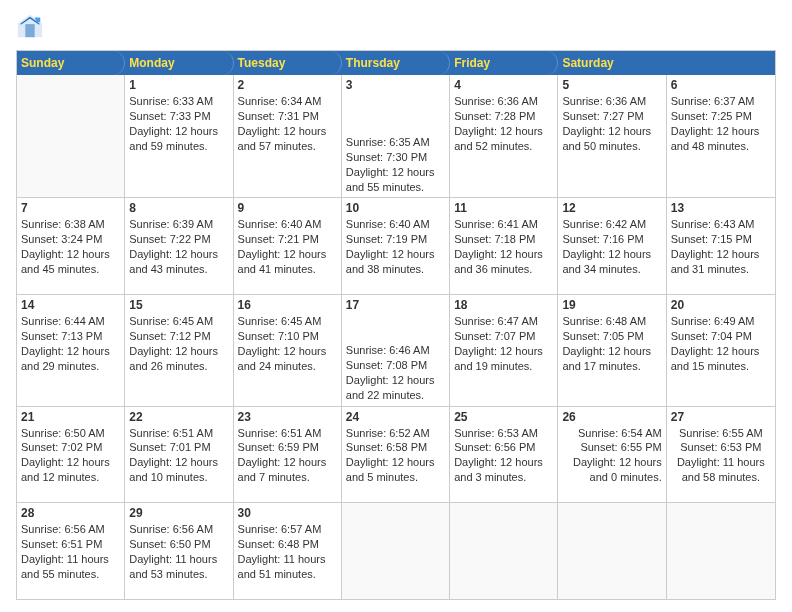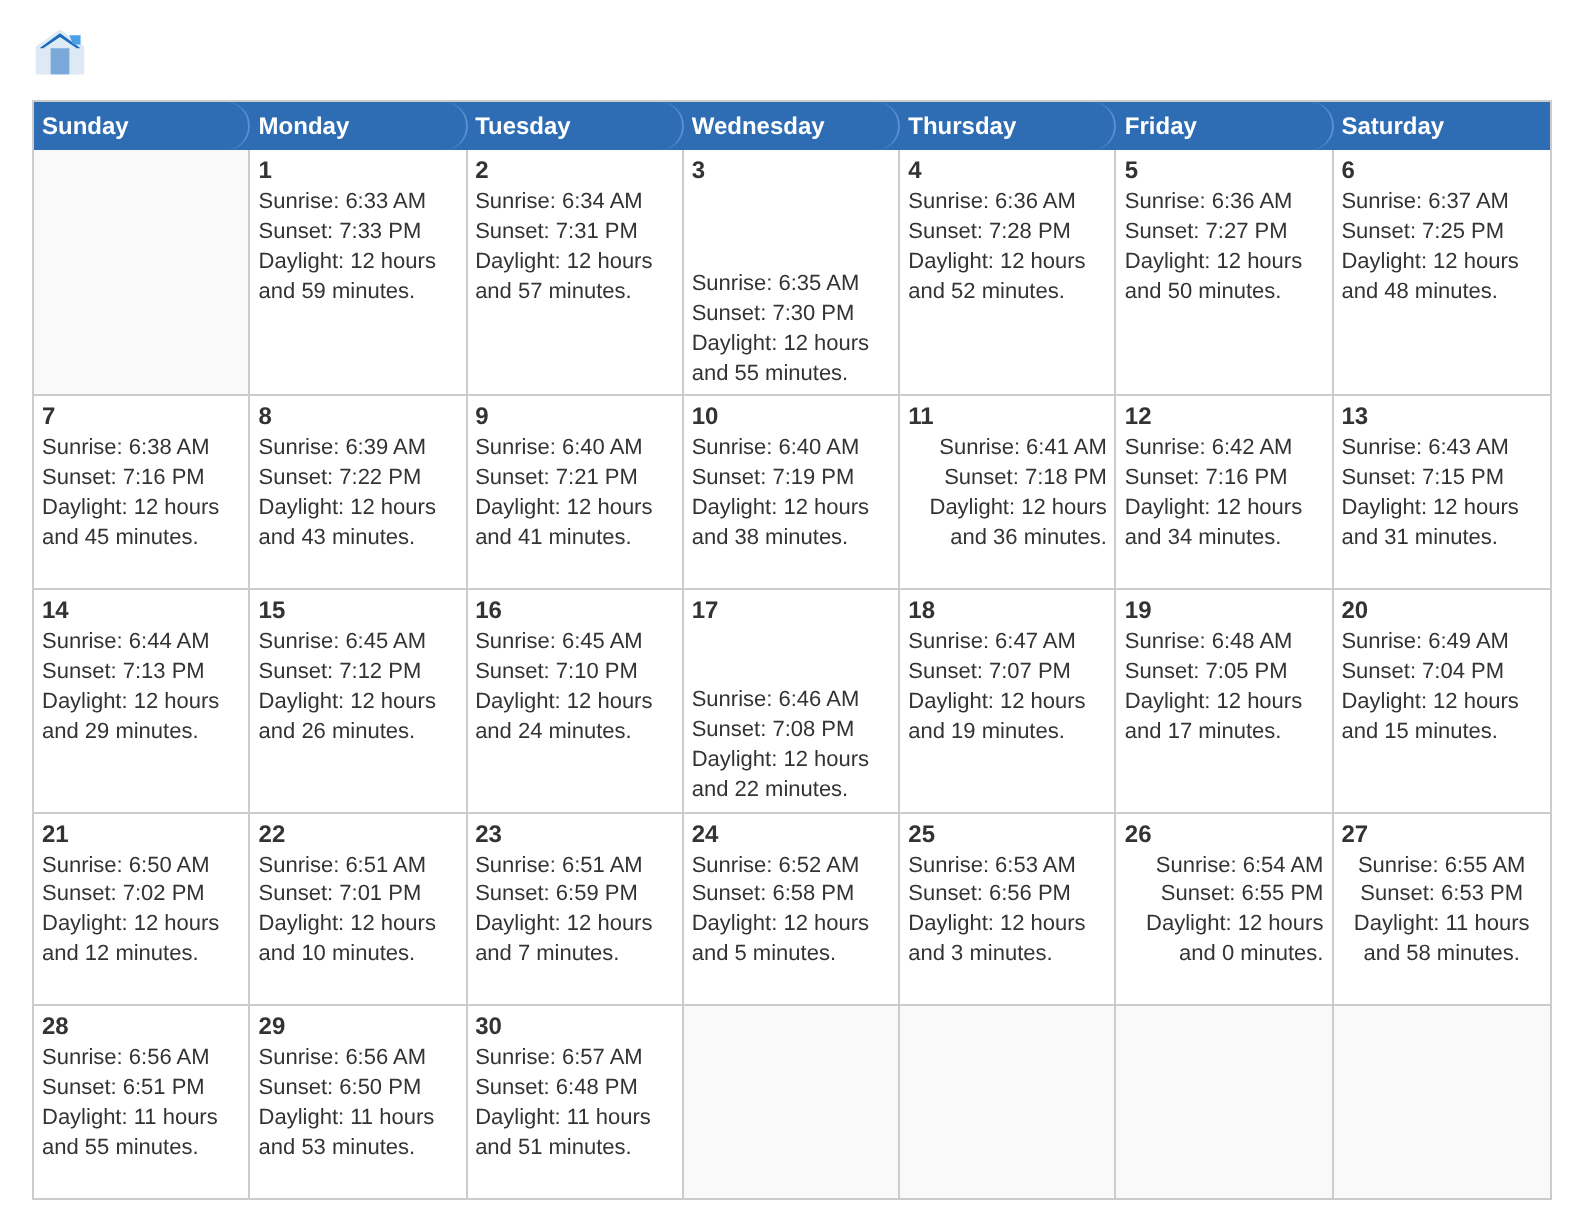--- a/index.html
+++ b/index.html
@@ -66,21 +66,21 @@
       display: flex;
       flex-direction: column;
       border: 1px solid #ccc;
     }
     .cal-header {
       display: grid;
       grid-template-columns: repeat(7, 1fr);
       background: #2e6db4;
     }
     .cal-header-cell {
-      color: #ffffff;
+      color: #fde047;
       font-weight: bold;
       font-size: 12px;
       padding: 5px 4px;
       text-align: left;
       border-right: 1px solid #5a8fd0;
       border-radius: 12px;
     }
     .cal-header-cell:last-child { border-right: none; }
     .cal-body {
       flex: 1;
@@ -135,21 +135,20 @@
       <div class="month-title"></div>
       <div class="location"></div>
     </div>
   </div>
 
   <div class="calendar">
     <div class="cal-header">
     <div class="cal-header-cell">Sunday</div>
         <div class="cal-header-cell">Monday</div>
         <div class="cal-header-cell">Tuesday</div>
-        <div class="cal-header-cell">Wednesday</div>
         <div class="cal-header-cell">Thursday</div>
         <div class="cal-header-cell">Friday</div>
         <div class="cal-header-cell">Saturday</div>
       </div>
     <div class="cal-body">
     <div class="cal-row">
           <div class="cal-cell empty"></div>
           <div class="cal-cell">
             <div class="day-num">1</div>
             <div class="day-info" style="white-space: pre-line;">Sunrise: 6:33 AM
@@ -190,21 +189,21 @@
             <div class="day-info" style="white-space: pre-line;">Sunrise: 6:37 AM
 Sunset: 7:25 PM
 Daylight: 12 hours
 and 48 minutes.</div>
           </div>
         </div>
         <div class="cal-row">
           <div class="cal-cell">
             <div class="day-num">7</div>
             <div class="day-info" style="white-space: pre-line;">Sunrise: 6:38 AM
-Sunset: 7:16 PM
+Sunset: 3:24 PM
 Daylight: 12 hours
 and 45 minutes.</div>
           </div>
           <div class="cal-cell">
             <div class="day-num">8</div>
             <div class="day-info" style="white-space: pre-line;">Sunrise: 6:39 AM
 Sunset: 7:22 PM
 Daylight: 12 hours
 and 43 minutes.</div>
           </div>
@@ -217,21 +216,21 @@
           </div>
           <div class="cal-cell">
             <div class="day-num">10</div>
             <div class="day-info" style="white-space: pre-line;">Sunrise: 6:40 AM
 Sunset: 7:19 PM
 Daylight: 12 hours
 and 38 minutes.</div>
           </div>
           <div class="cal-cell">
             <div class="day-num">11</div>
-            <div class="day-info" style="white-space: pre-line; text-align: right;">Sunrise: 6:41 AM
+            <div class="day-info" style="white-space: pre-line;">Sunrise: 6:41 AM
 Sunset: 7:18 PM
 Daylight: 12 hours
 and 36 minutes.</div>
           </div>
           <div class="cal-cell">
             <div class="day-num">12</div>
             <div class="day-info" style="white-space: pre-line;">Sunrise: 6:42 AM
 Sunset: 7:16 PM
 Daylight: 12 hours
 and 34 minutes.</div>

